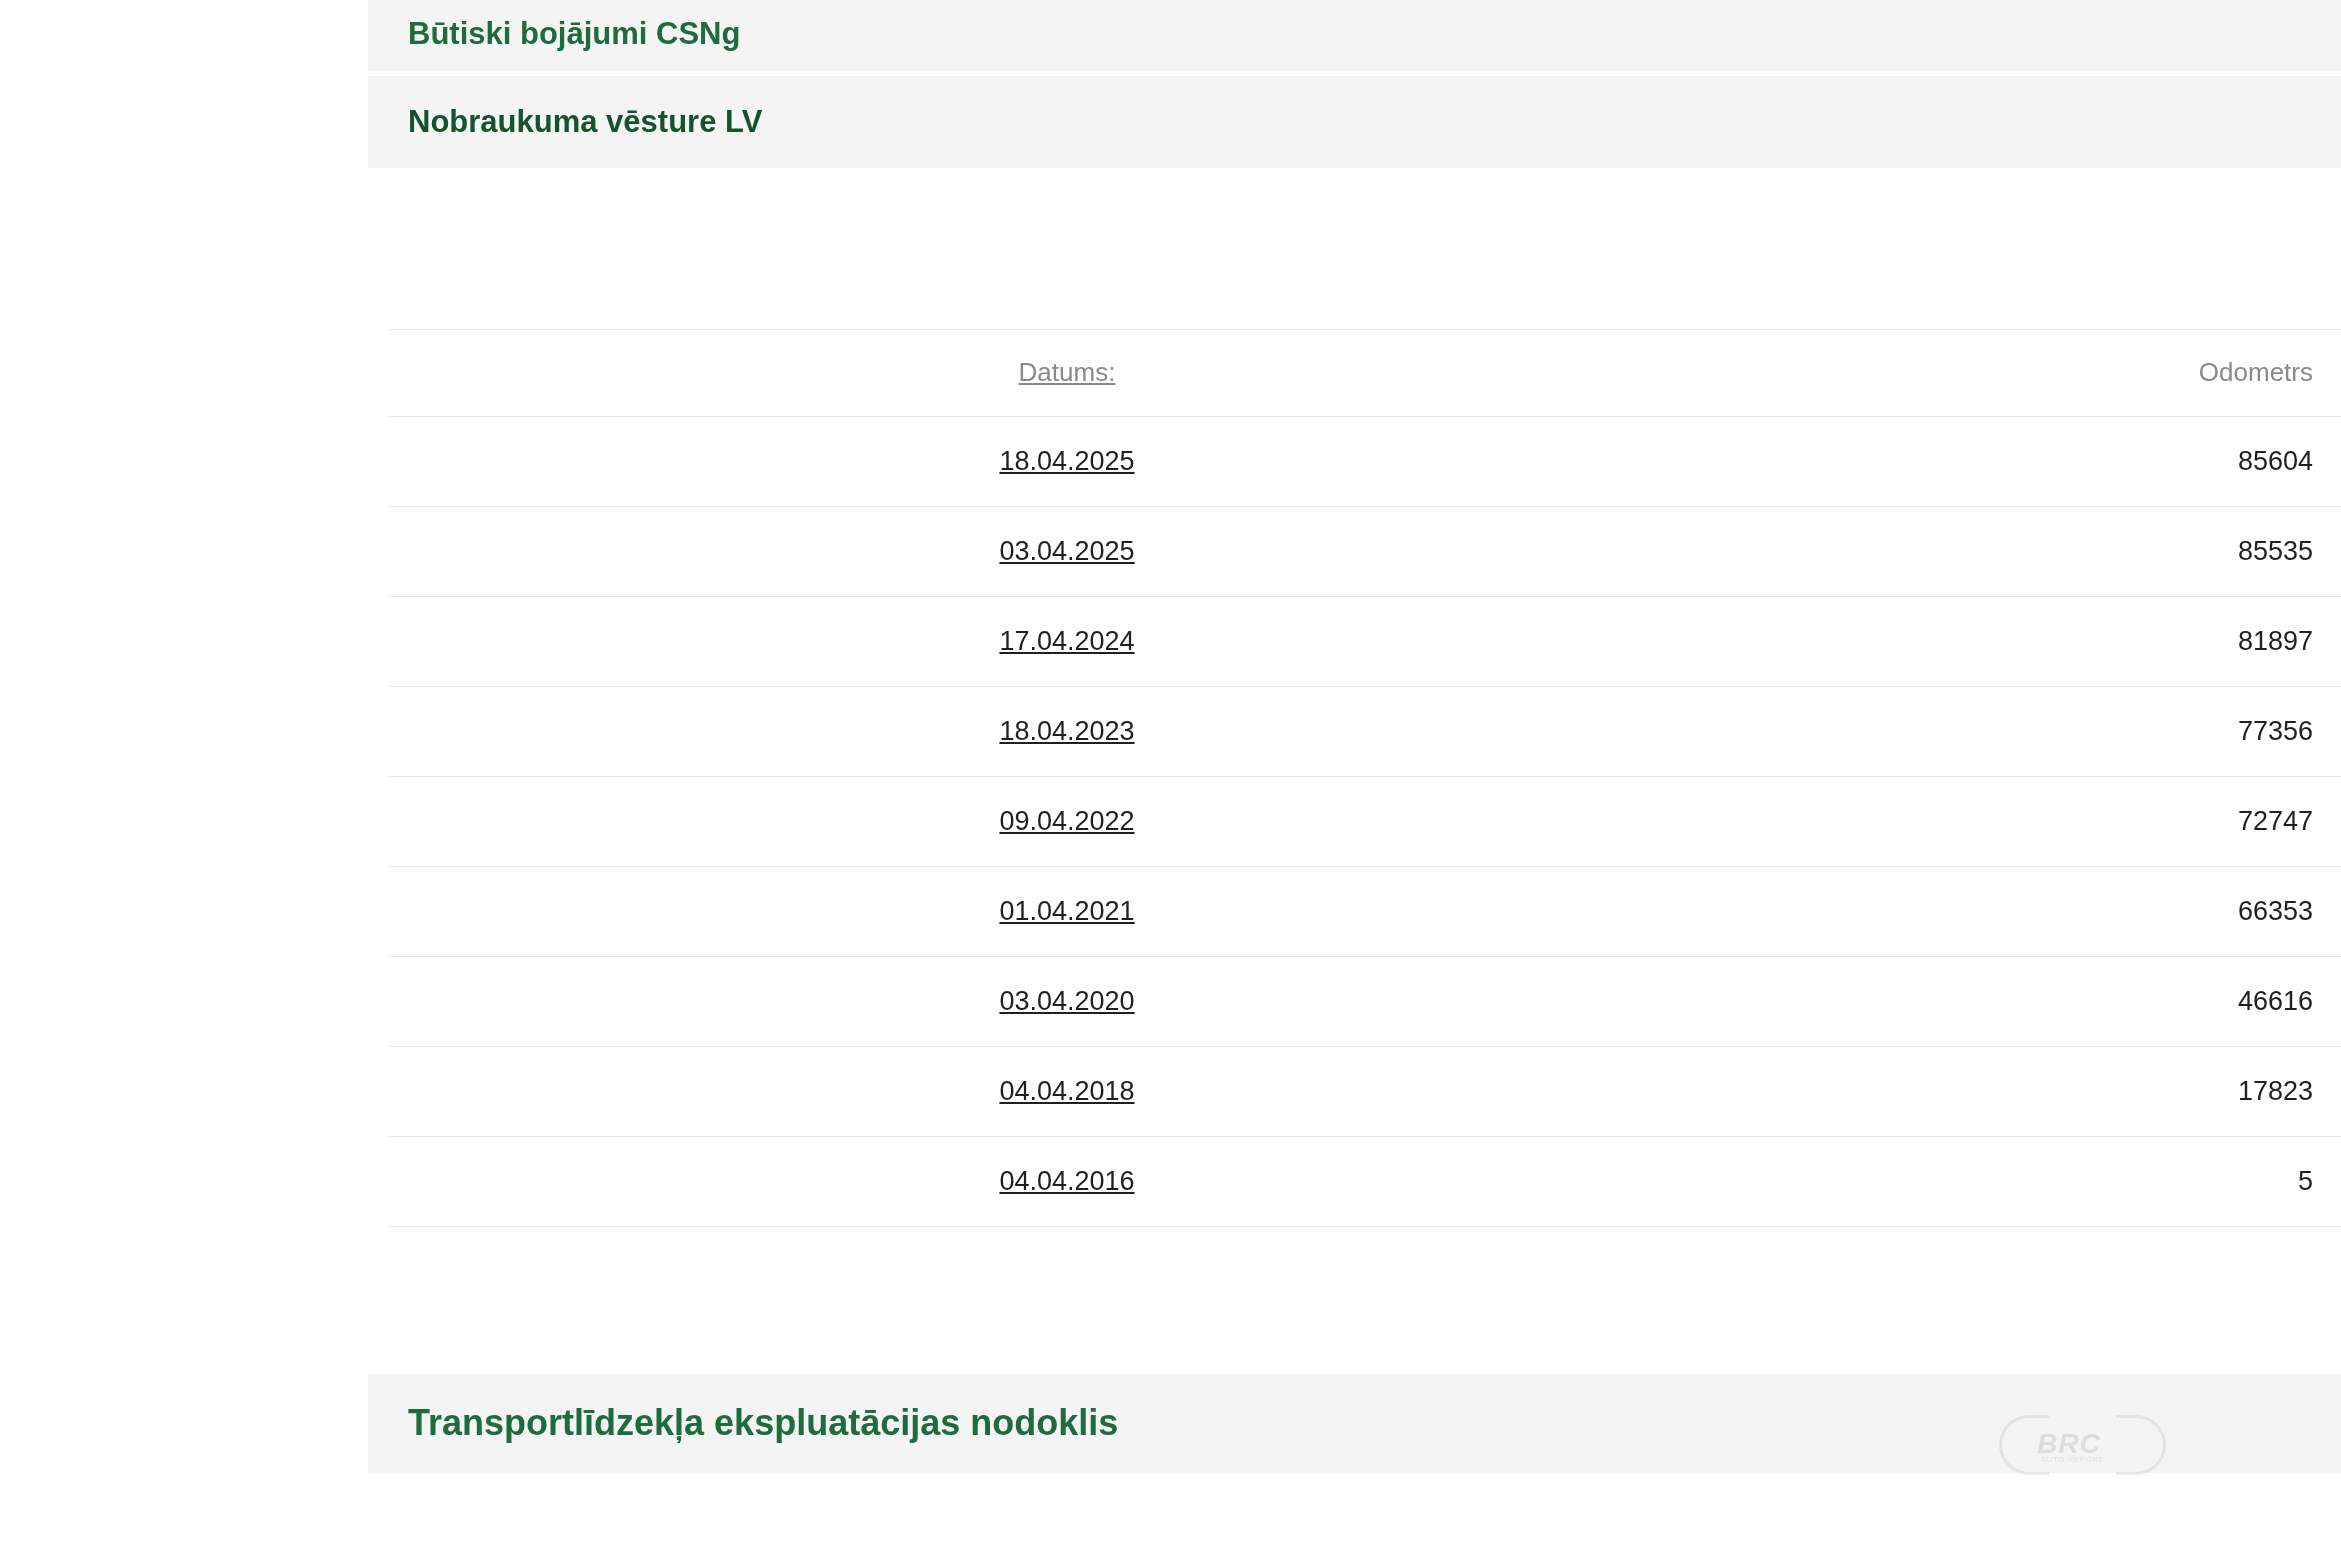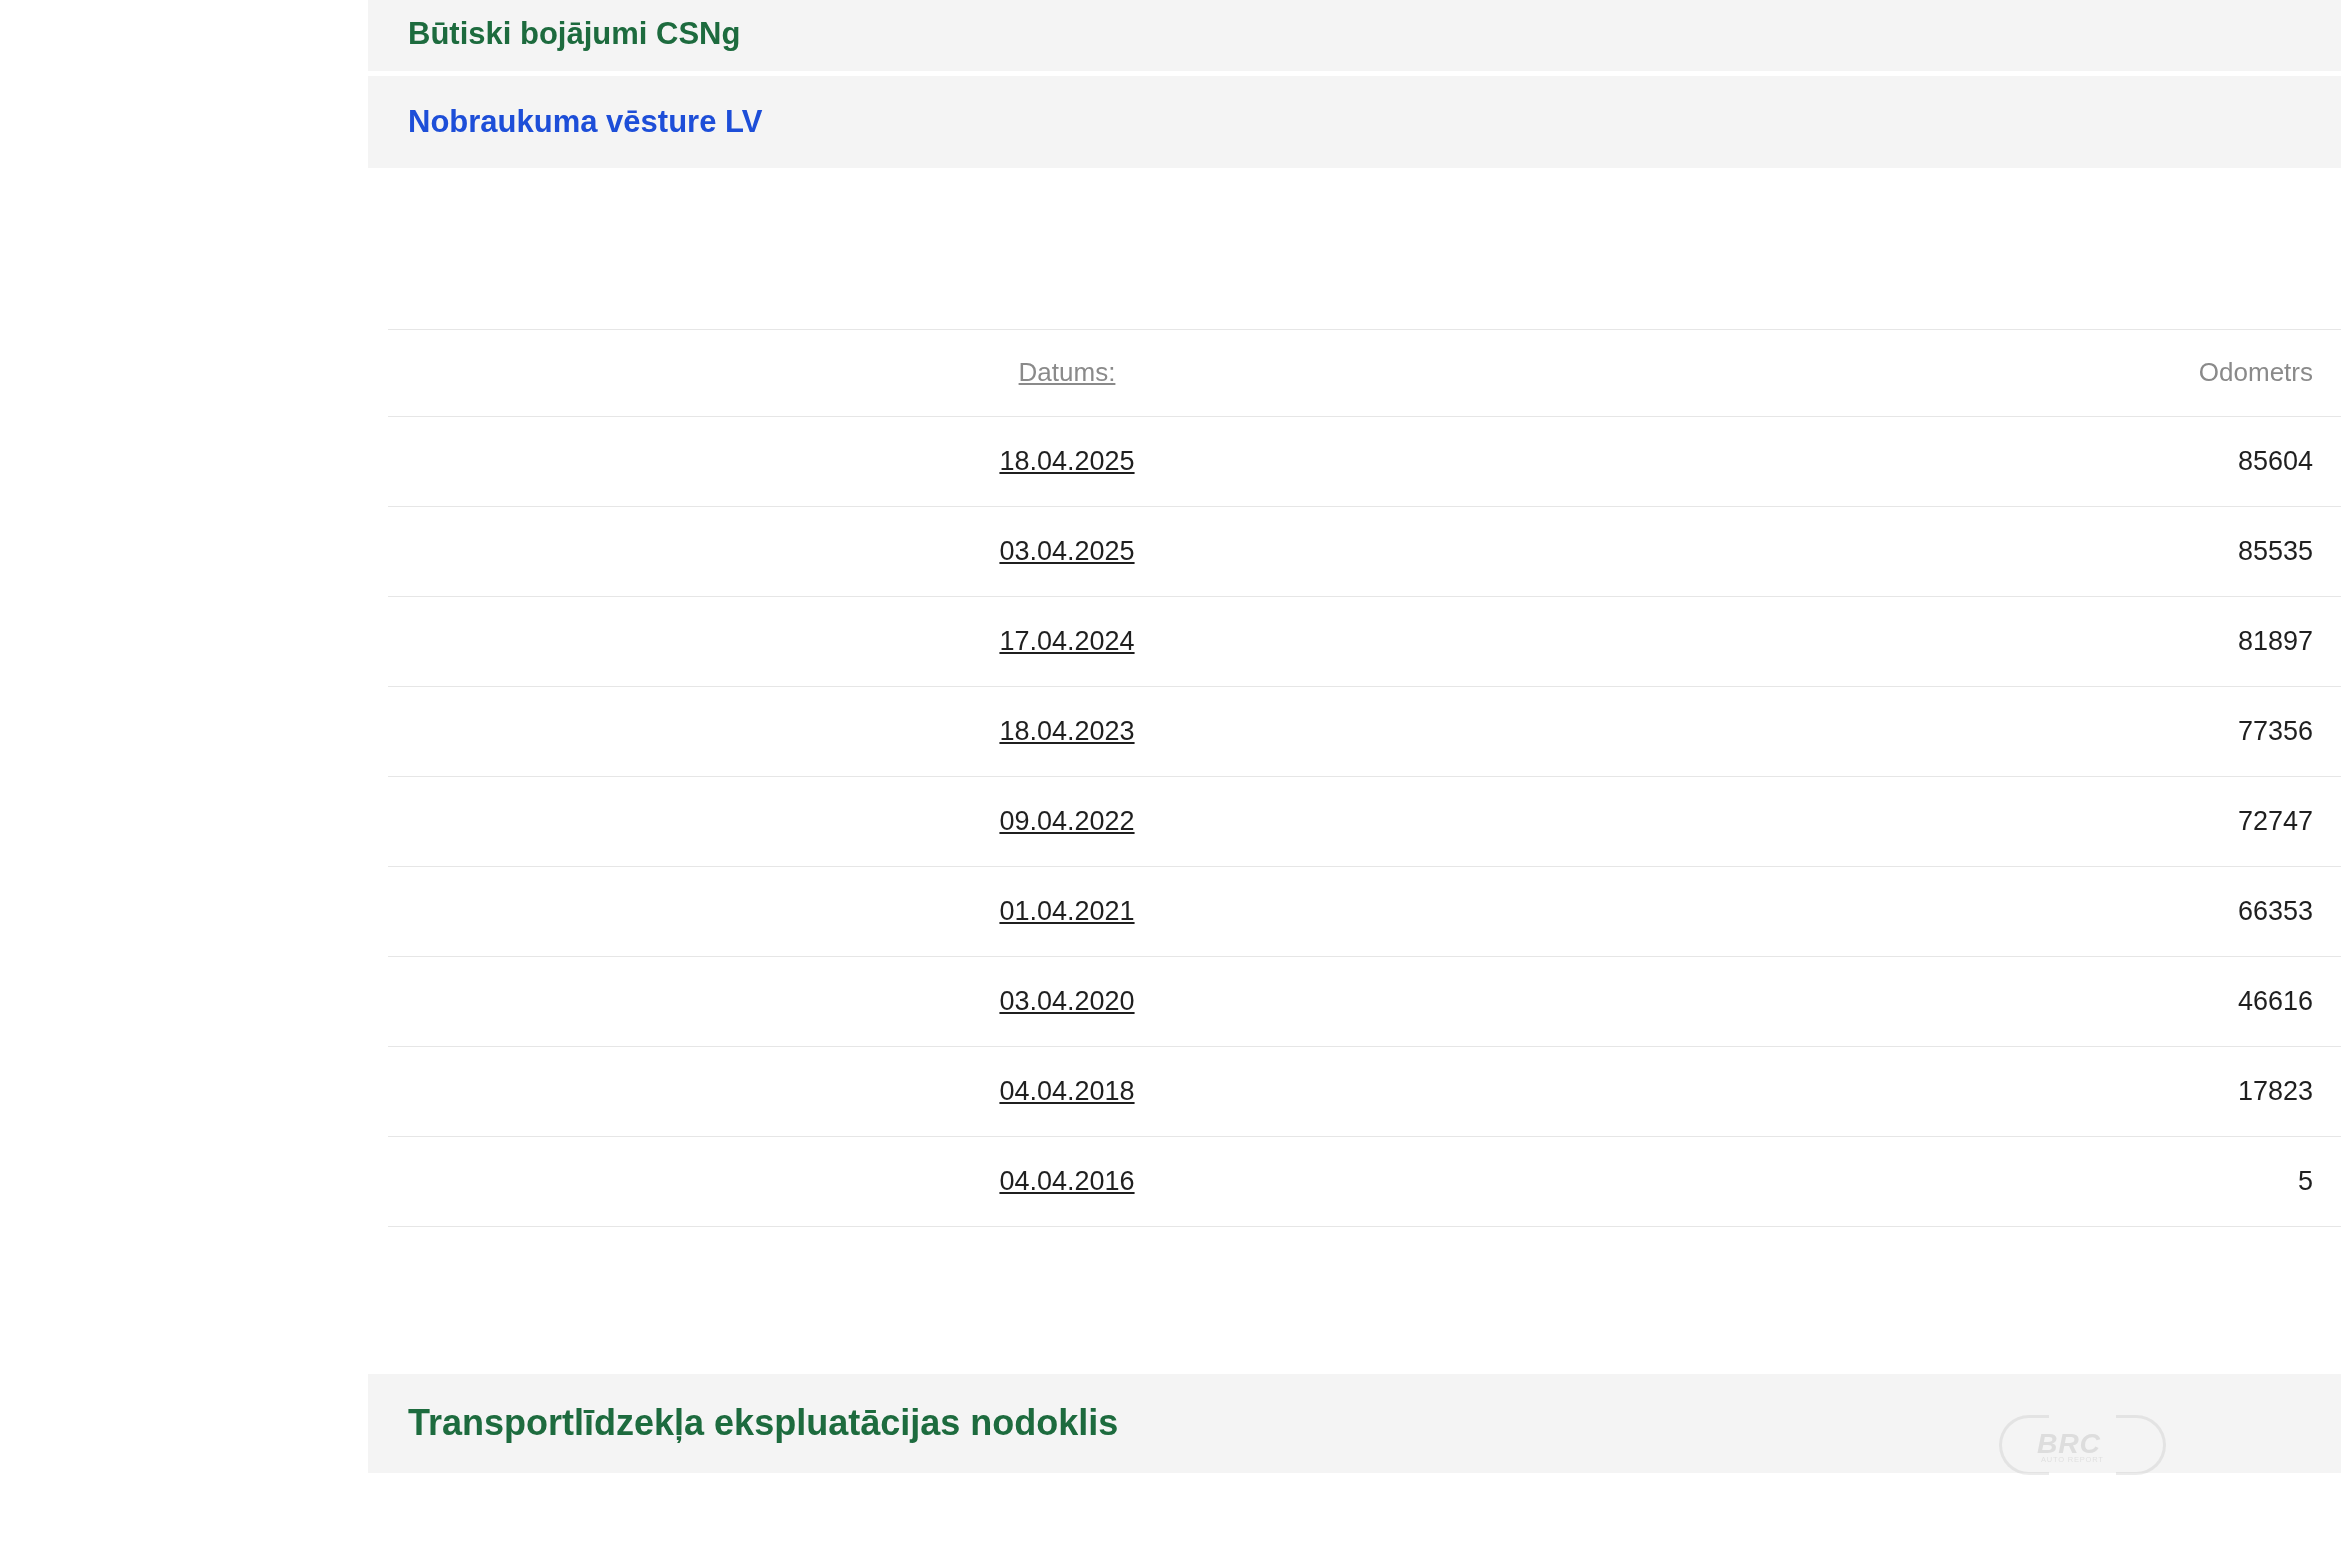--- a/index.html
+++ b/index.html
@@ -40,21 +40,21 @@
     display: flex;
     align-items: center;
     padding-left: 40px;
   }
 
   .section-header.green {
     color: #1d6b3e;
     font-weight: bold;
   }
   .section-header.dark {
-    color: #1d4ed8;
+    color: #14532d;
     font-weight: bold;
   }
 
   #hdr-damage {
     height: 74px;
     font-size: 31px;
     margin-top: -3.3px;
   }
   #hdr-mileage {
     height: 92px;

